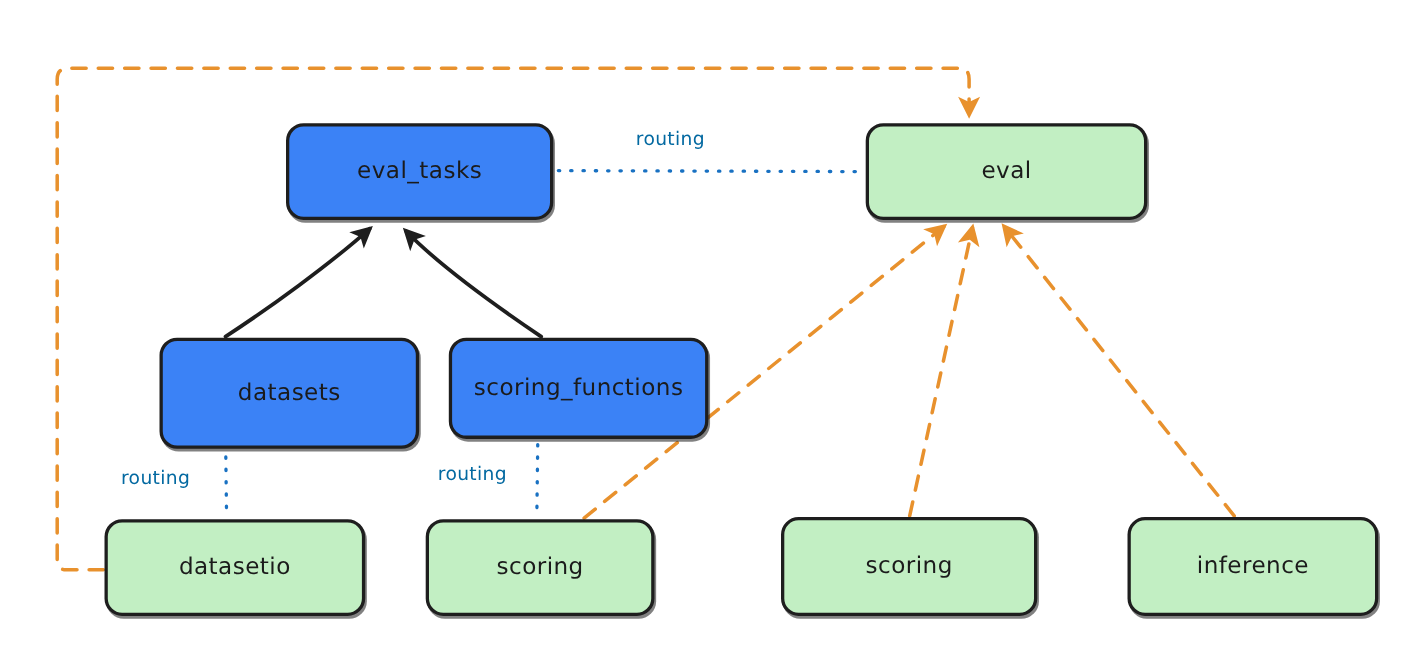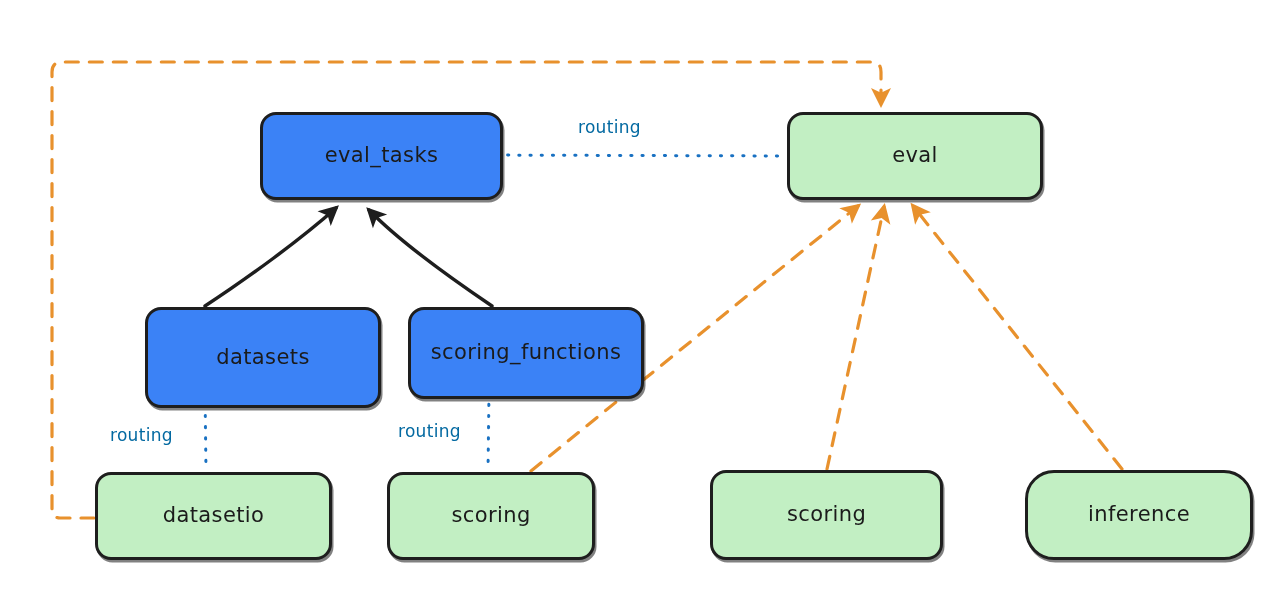--- a/index.html
+++ b/index.html
@@ -112,21 +112,21 @@
   </div>
 
   <div class="node green" style="left:387px; top:472px; width:208px; height:88px;">
     <span class="node-label">scoring</span>
   </div>
 
   <div class="node green" style="left:710px; top:470px; width:233px; height:90px;">
     <span class="node-label">scoring</span>
   </div>
 
-  <div class="node green" style="left:1025px; top:470px; width:228px; height:90px;border-radius:29px;">
+  <div class="node green" style="left:1025px; top:470px; width:228px; height:90px;">
     <span class="node-label">inference</span>
   </div>
 
   <div class="edge-label" style="left:578px; top:117px;">routing</div>
 
   <div class="edge-label" style="left:110px; top:425px;">routing</div>
 
   <div class="edge-label" style="left:398px; top:421px;">routing</div>
 
 </div>

